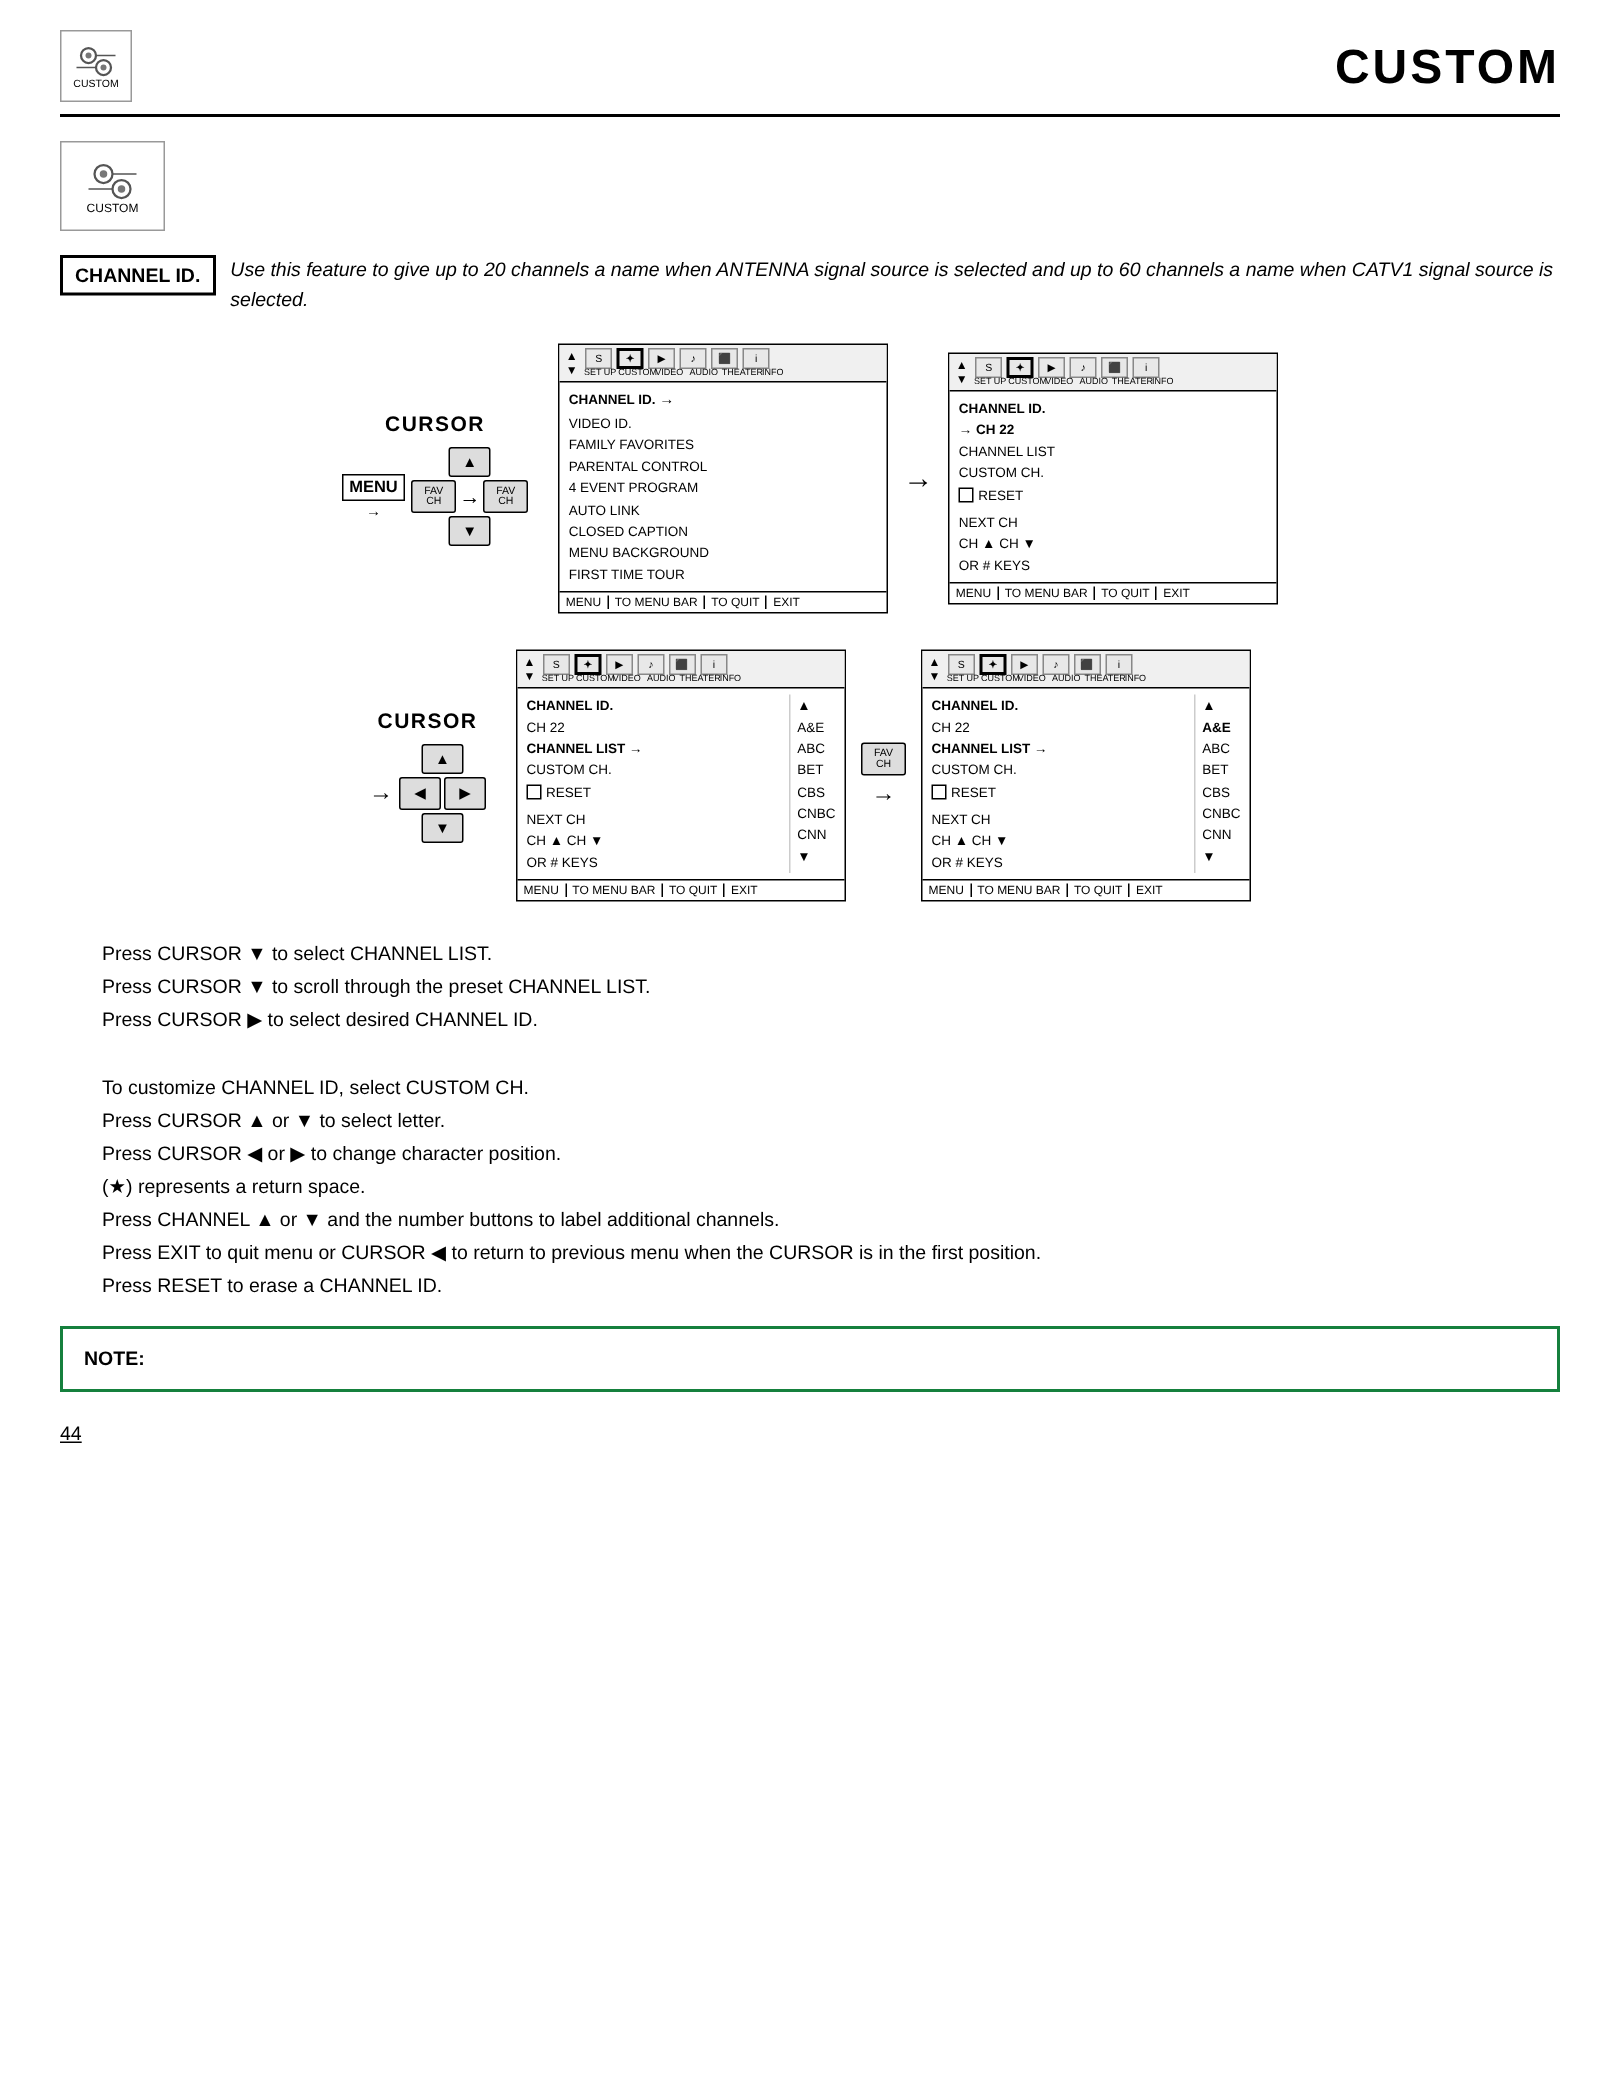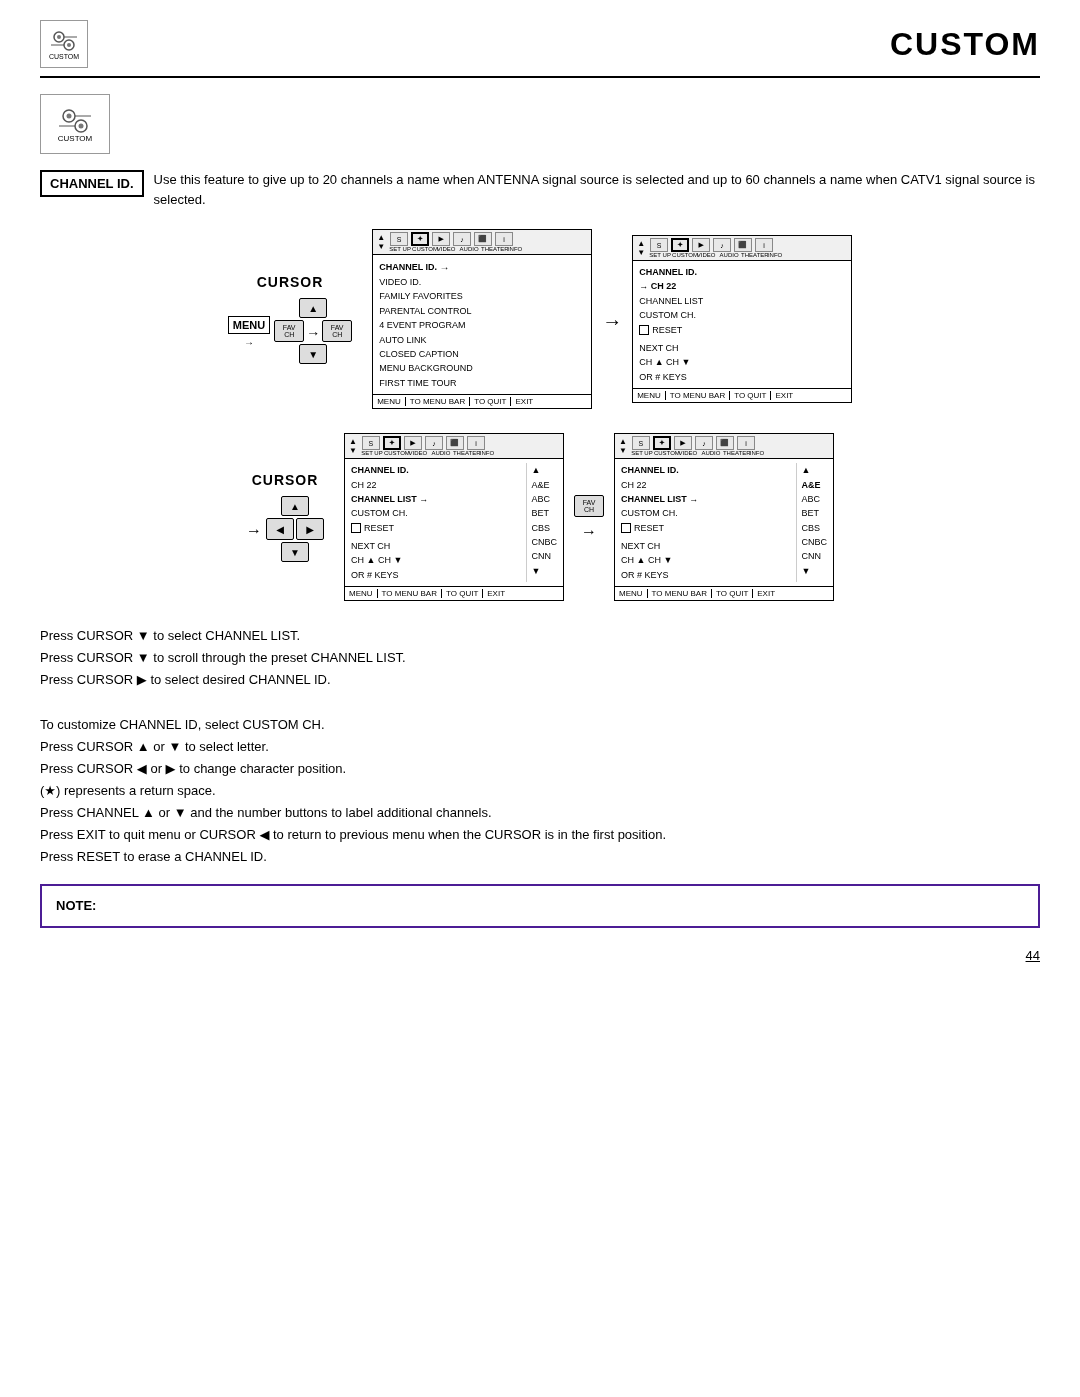--- a/index.html
+++ b/index.html
@@ -72,20 +72,21 @@
       border: 2px solid #000;
       padding: 4px 8px;
       font-weight: bold;
       font-size: 13px;
       white-space: nowrap;
       flex-shrink: 0;
     }
     .channel-id-desc {
       font-size: 13px;
       line-height: 1.5;
+      font-style: italic;
     }
 
     
     .screen-box {
       border: 1px solid #000;
       width: 220px;
       background: #fff;
     }
     .screen-topbar {
       display: flex;
@@ -164,41 +165,42 @@
       border: 1px solid #000;
       margin-right: 3px;
       vertical-align: middle;
     }
 
     
     .description-section {
       margin-bottom: 16px;
       font-size: 13px;
       line-height: 1.7;
+      margin-left: 28px;
     }
 
     
     .note-box {
-      border: 2px solid #4c1d95;
+      border: 2px solid #15803d;
       padding: 10px 14px;
       display: flex;
       gap: 10px;
       margin-top: 10px;
       font-size: 13px;
       line-height: 1.5;
     }
     .note-label {
       font-weight: bold;
       white-space: nowrap;
       flex-shrink: 0;
     }
 
     
     .page-number {
-      text-align: right;
+      text-align: left;
       margin-top: 20px;
       font-size: 13px;
       text-decoration: underline;
     }
     .tn {
       font-size: 6px;
       width: 22px;
       text-align: center;
     }
   </style>

